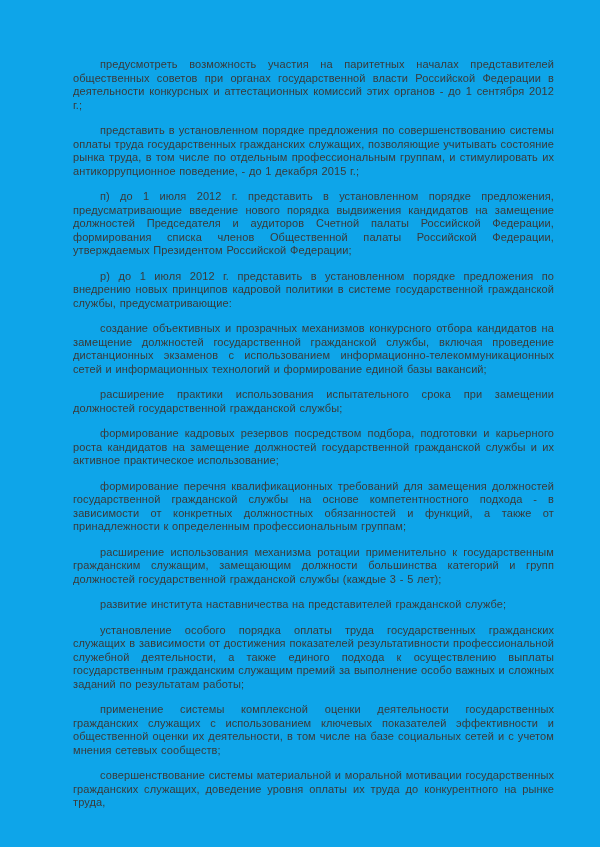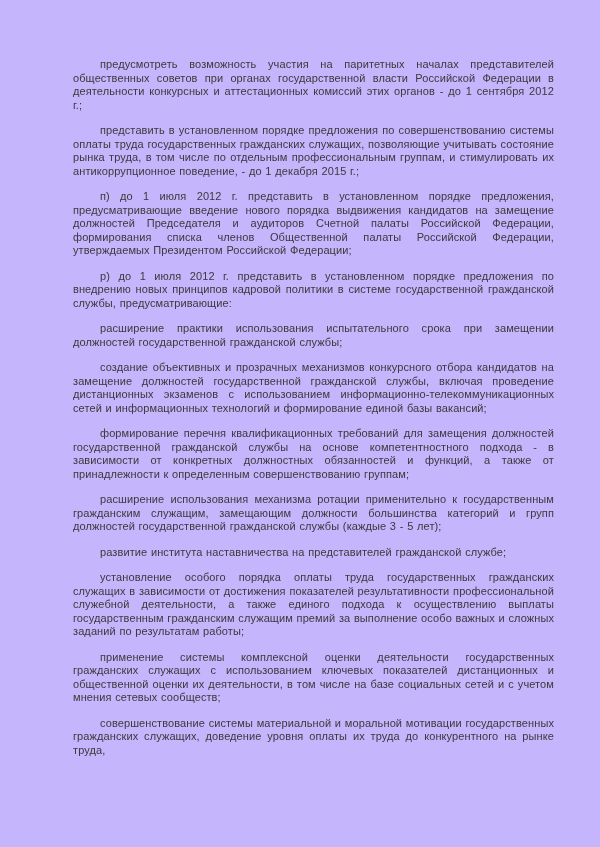--- a/index.html
+++ b/index.html
@@ -4,21 +4,21 @@
 <style>
   html, body {
     margin: 0;
     padding: 0;
     background: #ffffff;
   }
   .page {
     position: relative;
     width: 600px;
     height: 847px;
-    background: #c4b5fd;
+    background: #0ea5e9;
     overflow: hidden;
     font-family: "Liberation Sans", "DejaVu Sans", sans-serif;
   }
   .text-block {
     position: absolute;
     left: 73px;
     top: 58px;
     width: 481px;
     color: #3a3a3a;
     font-size: 11px;
@@ -38,22 +38,23 @@
 </style>
 </head>
 <body>
 
 <div class="page">
   <div class="text-block">
     <p>предусмотреть возможность участия на паритетных началах представителей общественных советов при органах государственной власти Российской Федерации в деятельности конкурсных и аттестационных комиссий этих органов - до 1 сентября 2012 г.;</p>
     <p>представить в установленном порядке предложения по совершенствованию системы оплаты труда государственных гражданских служащих, позволяющие учитывать состояние рынка труда, в том числе по отдельным профессиональным группам, и стимулировать их антикоррупционное поведение, - до 1 декабря 2015 г.;</p>
     <p>п) до 1 июля 2012 г. представить в установленном порядке предложения, предусматривающие введение нового порядка выдвижения кандидатов на замещение должностей Председателя и аудиторов Счетной палаты Российской Федерации, формирования списка членов Общественной палаты Российской Федерации, утверждаемых Президентом Российской Федерации;</p>
     <p>р) до 1 июля 2012 г. представить в установленном порядке предложения по внедрению новых принципов кадровой политики в системе государственной гражданской службы, предусматривающие:</p>
+    <p>создание объективных и прозрачных механизмов конкурсного отбора кандидатов на замещение должностей государственной гражданской службы, включая проведение дистанционных экзаменов с использованием информационно-телекоммуникационных сетей и информационных технологий и формирование единой базы вакансий;</p>
     <p>расширение практики использования испытательного срока при замещении должностей государственной гражданской службы;</p>
-    <p>создание объективных и прозрачных механизмов конкурсного отбора кандидатов на замещение должностей государственной гражданской службы, включая проведение дистанционных экзаменов с использованием информационно-телекоммуникационных сетей и информационных технологий и формирование единой базы вакансий;</p>
-    <p>формирование перечня квалификационных требований для замещения должностей государственной гражданской службы на основе компетентностного подхода - в зависимости от конкретных должностных обязанностей и функций, а также от принадлежности к определенным совершенствованию группам;</p>
+    <p>формирование кадровых резервов посредством подбора, подготовки и карьерного роста кандидатов на замещение должностей государственной гражданской службы и их активное практическое использование;</p>
+    <p>формирование перечня квалификационных требований для замещения должностей государственной гражданской службы на основе компетентностного подхода - в зависимости от конкретных должностных обязанностей и функций, а также от принадлежности к определенным профессиональным группам;</p>
     <p>расширение использования механизма ротации применительно к государственным гражданским служащим, замещающим должности большинства категорий и групп должностей государственной гражданской службы (каждые 3 - 5 лет);</p>
     <p>развитие института наставничества на представителей гражданской службе;</p>
     <p>установление особого порядка оплаты труда государственных гражданских служащих в зависимости от достижения показателей результативности профессиональной служебной деятельности, а также единого подхода к осуществлению выплаты государственным гражданским служащим премий за выполнение особо важных и сложных заданий по результатам работы;</p>
-    <p>применение системы комплексной оценки деятельности государственных гражданских служащих с использованием ключевых показателей дистанционных и общественной оценки их деятельности, в том числе на базе социальных сетей и с учетом мнения сетевых сообществ;</p>
+    <p>применение системы комплексной оценки деятельности государственных гражданских служащих с использованием ключевых показателей эффективности и общественной оценки их деятельности, в том числе на базе социальных сетей и с учетом мнения сетевых сообществ;</p>
     <p>совершенствование системы материальной и моральной мотивации государственных гражданских служащих, доведение уровня оплаты их труда до конкурентного на рынке труда,</p>
   </div>
 </div>
 
 </body></html>

